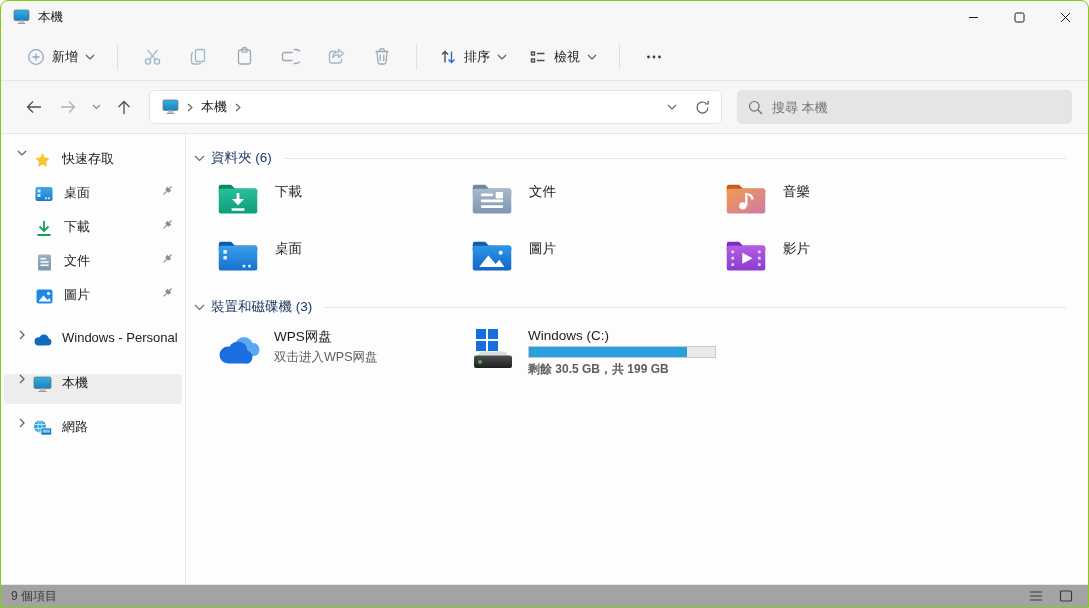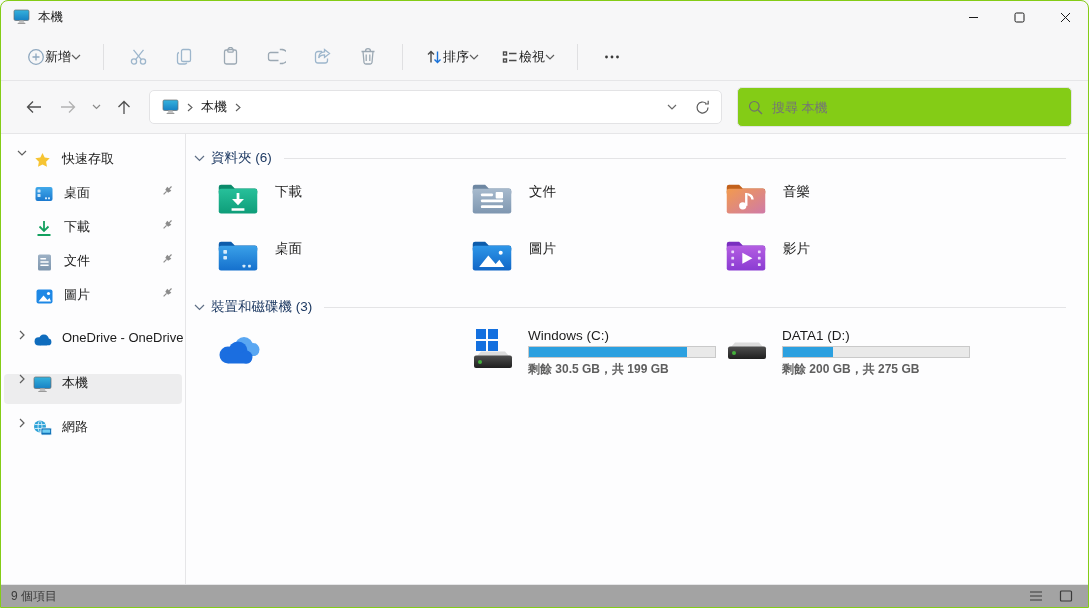--- a/index.html
+++ b/index.html
@@ -9,36 +9,36 @@
 
   
   .titlebar { height:32px; display:flex; align-items:center; flex:0 0 auto; }
   .titlebar .title-group { display:flex; align-items:center; gap:8px; padding-left:12px; flex:1; }
   .titlebar .title-text { font-size:12.5px; }
   .caption-btns { display:flex; height:32px; }
   .caption-btn { width:46px; height:32px; display:flex; align-items:center; justify-content:center; }
 
   
   .commandbar { height:47px; display:flex; align-items:center; padding:0 16px; gap:2px; flex:0 0 auto; }
-  .cmd-btn { display:flex; align-items:center; padding:7px 10px; border-radius:5px;justify-content:space-between; }
+  .cmd-btn { display:flex; align-items:center; gap:7px; padding:7px 10px; border-radius:5px;justify-content:space-between; }
   .cmd-icon-btn { width:44px; height:36px; display:flex; align-items:center; justify-content:center; border-radius:5px; }
   .cmd-sep { width:1px; height:26px; background:#e0e0e2; margin:0 10px; }
   .cmd-label { font-size:13px; color:#1b1b1b; }
 
   
   .hline { height:1px; background:#e6e6e8; flex:0 0 auto; }
   .addressrow { height:52px; display:flex; align-items:center; padding:0 16px; flex:0 0 auto; }
   .nav-btn { width:34px; height:34px; display:flex; align-items:center; justify-content:center; border-radius:5px; }
   .nav-btn.small { width:22px; }
   .crumb-box { flex:1; height:34px; margin-left:8px; background:#ffffff; border:1px solid #e3e3e5; border-radius:5px; display:flex; align-items:center; padding:0 4px 0 10px; }
   .crumb-box .crumb-item { display:flex; align-items:center; gap:6px; padding:0 2px; }
   .crumb-text { font-size:13px; }
   .crumb-spacer { flex:1; }
   .crumb-chevbtn, .crumb-refresh { width:30px; height:28px; display:flex; align-items:center; justify-content:center; border-radius:4px; }
-  .search-box { width:335px; height:40px; margin-left:15px; background:#84cc16; border:1px solid #e3e3e5; border-radius:5px; display:flex; align-items:center; padding:0 10px; gap:9px; }
+  .search-box { width:335px; height:34px; margin-left:15px; background:#e5e5e5; border:1px solid #e3e3e5; border-radius:5px; display:flex; align-items:center; padding:0 10px; gap:9px; }
   .search-box input { border:none; outline:none; flex:1; font-family:inherit; font-size:13px; color:#1b1b1b; background:transparent; }
   .search-box input::placeholder { color:#757575; opacity:1; }
 
   
   .body { flex:1; display:flex; min-height:0; background:#fdfdfe; }
   .sidebar { width:185px; flex:0 0 auto; border-right:1px solid #e6e6e8; padding-top:16px; overflow:hidden; }
   .side-row { height:30px; display:flex; align-items:flex-start; border-radius:4px; margin:0 3px; padding-left:8px; }
   .side-row.top-level { margin-top:14px; }
   .side-row.selected { background:#ededee; }
   .side-chev { width:20px; display:flex; justify-content:center; flex:0 0 auto; }
@@ -418,21 +418,21 @@
         <span class="side-icon">
           <svg width="21" height="14" viewBox="0 0 21 14">
             <g fill="#0f6cbd">
               <circle cx="7" cy="8.5" r="4.3"></circle>
                 <circle cx="12.5" cy="6.5" r="5.3"></circle>
                 <circle cx="16.8" cy="9" r="3.6"></circle>
               <rect x="6" y="7.5" width="11.5" height="5.3" rx="2.6"></rect>
             </g>
           </svg>
         </span>
-        <span class="side-label">OneDrive - OneDrive</span>
+        <span class="side-label">Windows - Personal</span>
       </div>
 
       <div class="side-row top-level selected">
         <span class="side-chev">
           <svg width="6" height="10" viewBox="0 0 6 10" fill="none" stroke="#5f5f5f" stroke-width="1.2">
               <path d="M1 1 l4 4 -4 4"></path>
             </svg>
         </span>
         <span class="side-icon">
           <svg width="19" height="17" viewBox="0 0 19 17">
@@ -625,20 +625,24 @@
                   <rect x="26" y="13" width="17" height="10" rx="5"></rect>
               </g>
               <g fill="#1b6ee0">
                 <circle cx="12" cy="22" r="8.5"></circle>
                   <circle cx="22" cy="18" r="9.5"></circle>
                   <circle cx="30" cy="24" r="6.5"></circle>
                 <rect x="9" y="20" width="27" height="10.5" rx="5.2"></rect>
               </g>
             </svg>
           </span>
+          <div class="device-info">
+            <div class="device-name">WPS网盘</div>
+            <div class="device-sub">双击进入WPS网盘</div>
+          </div>
         </div>
 
         <div class="device-tile">
           <span class="device-icon">
             <svg width="46" height="46" viewBox="0 0 46 46">
               <g fill="#1470df">
                 <rect x="6" y="2" width="10" height="10"></rect>
                   <rect x="18" y="2" width="10" height="10"></rect>
                 <rect x="6" y="14" width="10" height="10"></rect>
                   <rect x="18" y="14" width="10" height="10"></rect>
@@ -656,42 +660,20 @@
           </span>
           <div class="device-info">
             <div class="device-name">Windows (C:)</div>
             <div class="usage-bar">
               <div class="usage-fill" style="width: 85%;"></div>
             </div>
             <div class="usage-text">剩餘 30.5 GB，共 199 GB</div>
           </div>
         </div>
 
-        <div class="device-tile">
-          <span class="device-icon">
-            <svg width="46" height="46" viewBox="0 0 46 46">
-              <defs>
-                  <linearGradient id="drvd" x1="0" y1="0" x2="0" y2="1">
-                    <stop offset="0" stop-color="#4e4e4e"></stop>
-                    <stop offset="1" stop-color="#1f1f1f"></stop>
-                  </linearGradient>
-                </defs>
-              <path d="M7 20 l4 -4.5 h24 l4 4.5 z" fill="#dcdcdc"></path>
-              <rect x="4" y="19.5" width="38" height="12.5" rx="2" fill="url(#drvd)"></rect>
-              <circle cx="10" cy="26" r="2" fill="#44b03c"></circle>
-            </svg>
-          </span>
-          <div class="device-info">
-            <div class="device-name">DATA1 (D:)</div>
-            <div class="usage-bar">
-              <div class="usage-fill" style="width: 27%;"></div>
-            </div>
-            <div class="usage-text">剩餘 200 GB，共 275 GB</div>
-          </div>
-        </div>
 
       </div>
     </div>
   </div>
 
   <div class="statusbar">
     <span class="status-count">9 個項目</span>
     <span class="status-icons">
       <span class="status-icon-btn">
         <svg width="14" height="12" viewBox="0 0 14 12" fill="none" stroke="#3a3a3a" stroke-width="1.2">

